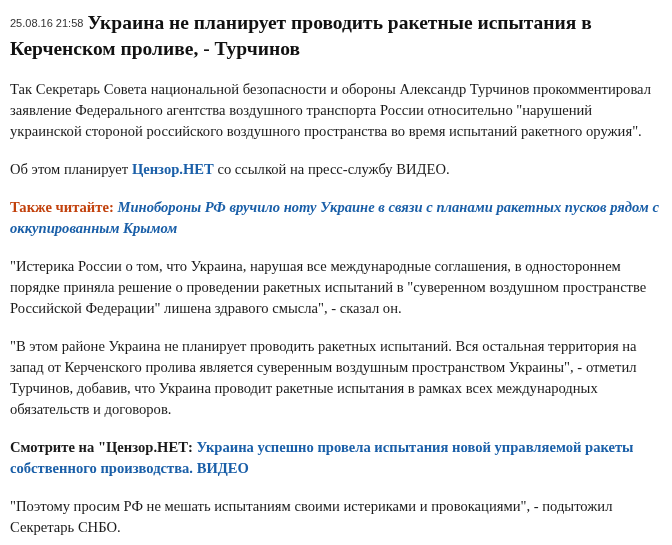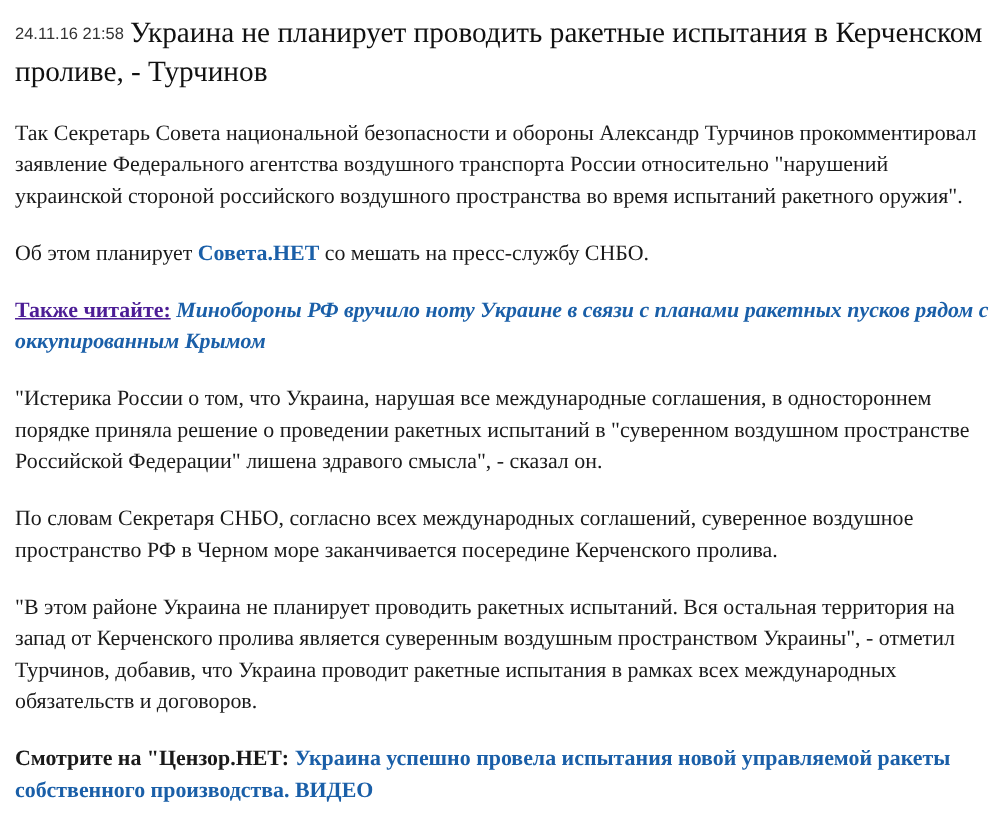--- a/index.html
+++ b/index.html
@@ -27,40 +27,39 @@
     font-size: 11px;
     color: #333333;
     vertical-align: top;
     display: inline;
     line-height: 26px;
   }
   .headline {
     display: inline;
     font-family: "Liberation Serif", serif;
     font-size: 19.5px;
-    font-weight: normal;
+    font-weight: bold;
     color: #111111;
     line-height: 26px;
   }
   p.body-text {
     font-size: 14.6px;
     line-height: 21px;
     margin: 17px 0 15px 0;
     color: #1a1a1a;
     text-align: left;
   }
   .link {
     color: #1a5fa8;
     font-weight: bold;
     text-decoration: none;
   }
   .lead-label {
     font-weight: bold;
-    color: #4c1d95;
-    text-decoration: underline;
+    color: #c2410c;
   }
   .announce-link {
     color: #1a5fa8;
     font-weight: bold;
     text-decoration: none;
     font-style: italic;
   }
   .watch-label {
     font-weight: bold;
     color: #1a1a1a;
@@ -71,38 +70,37 @@
     text-decoration: none;
   }
   .quoteblock { }
 </style>
 </head>
 <body>
 
 <div class="page">
 
   <div class="headline-block">
-    <span class="timestamp">24.11.16 21:58</span>
+    <span class="timestamp">25.08.16 21:58</span>
     <span class="headline">Украина не планирует проводить ракетные испытания в Керченском проливе, - Турчинов</span>
   </div>
 
   <p class="body-text">Так Секретарь Совета национальной безопасности и обороны Александр Турчинов прокомментировал заявление Федерального агентства воздушного транспорта России относительно "нарушений украинской стороной российского воздушного пространства во время испытаний ракетного оружия".</p>
 
   <p class="body-text">
-    <span>Об этом планирует </span><a class="link" href="#">Совета.НЕТ</a><span> со мешать на пресс-службу СНБО.</span>
+    <span>Об этом планирует </span><a class="link" href="#">Цензор.НЕТ</a><span> со ссылкой на пресс-службу ВИДЕО.</span>
   </p>
 
   <p class="body-text">
     <span class="lead-label">Также читайте:</span>
     <a class="announce-link" href="#">Минобороны РФ вручило ноту Украине в связи с планами ракетных пусков рядом с оккупированным Крымом</a>
   </p>
 
   <p class="body-text quoteblock">"Истерика России о том, что Украина, нарушая все международные соглашения, в одностороннем порядке приняла решение о проведении ракетных испытаний в "суверенном воздушном пространстве Российской Федерации" лишена здравого смысла", - сказал он.</p>
 
-  <p class="body-text">По словам Секретаря СНБО, согласно всех международных соглашений, суверенное воздушное пространство РФ в Черном море заканчивается посередине Керченского пролива.</p>
 
   <p class="body-text quoteblock">"В этом районе Украина не планирует проводить ракетных испытаний. Вся остальная территория на запад от Керченского пролива является суверенным воздушным пространством Украины", - отметил Турчинов, добавив, что Украина проводит ракетные испытания в рамках всех международных обязательств и договоров.</p>
 
   <p class="body-text">
     <span class="watch-label">Смотрите на "Цензор.НЕТ:</span>
     <a class="watch-link" href="#">Украина успешно провела испытания новой управляемой ракеты собственного производства. ВИДЕО</a>
   </p>
 
   <p class="body-text quoteblock">"Поэтому просим РФ не мешать испытаниям своими истериками и провокациями", - подытожил Секретарь СНБО.</p>
 

